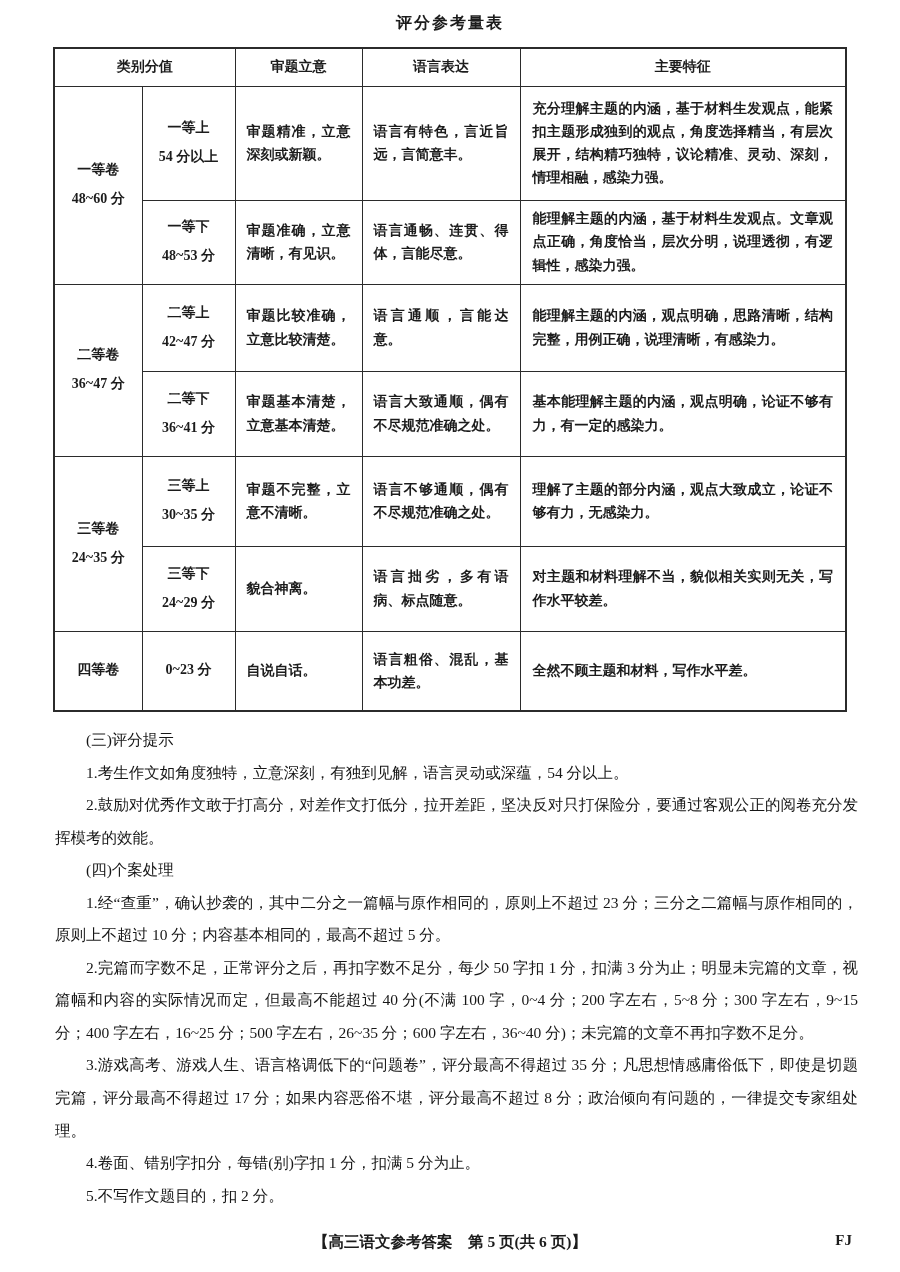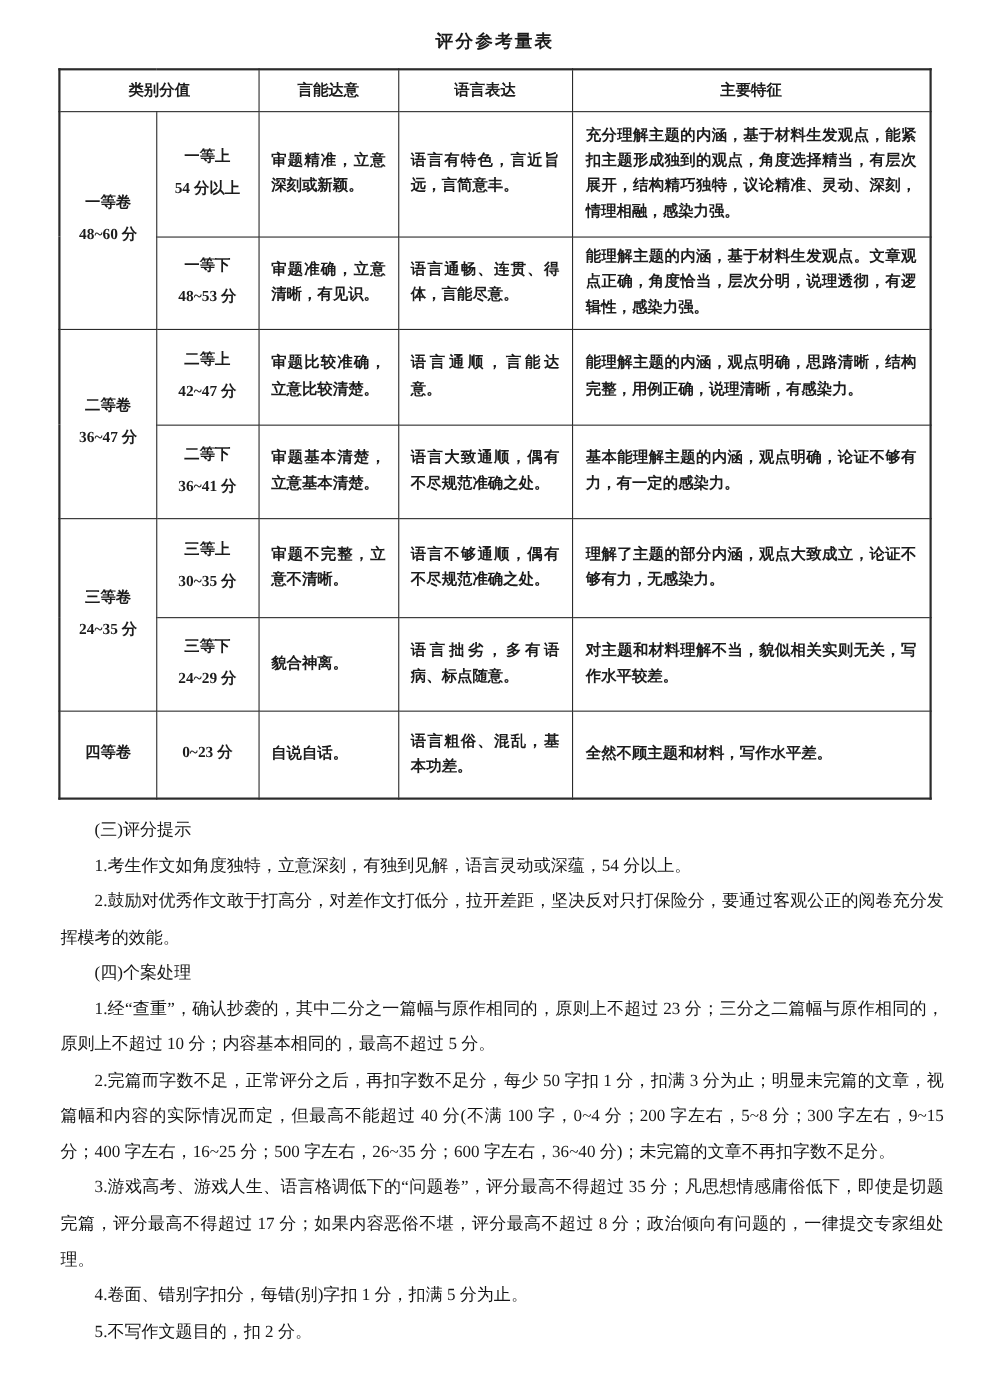--- a/index.html
+++ b/index.html
@@ -3,21 +3,21 @@
 <meta charset="utf-8">
 <style>
   html,body { margin:0; padding:0; background:#e8e8e8; }
   .page {
     width:900px; height:1272px; background:#ffffff; position:relative;
     font-family:"Liberation Serif","DejaVu Serif",serif; color:#1c1c1c;
     box-sizing:border-box; overflow:hidden;
   }
   .title {
     text-align:center; font-weight:bold; font-size:16px;
-    padding-top:28px; letter-spacing:2px;
+    padding-top:13px; letter-spacing:2px;
   }
   table.rubric {
     border-collapse:collapse; table-layout:fixed;
     width:792px; margin:13px auto 0 auto;
     border:2px solid #2b2b2b;
   }
   table.rubric td {
     border:1.5px solid #2b2b2b; vertical-align:middle;
     font-size:14px; font-weight:bold; box-sizing:border-box;
   }
@@ -53,21 +53,21 @@
     <colgroup>
       <col style="width:88px">
         <col style="width:93px">
         <col style="width:127px">
         <col style="width:158px">
         <col style="width:326px">
     </colgroup>
     <tbody>
       <tr style="height:38px">
         <td class="hdr" colspan="2">类别分值</td>
-        <td class="hdr">言能达意</td>
+        <td class="hdr">审题立意</td>
         <td class="hdr">语言表达</td>
         <td class="hdr">主要特征</td>
       </tr>
 
       <tr style="height:114px">
         <td class="c" rowspan="2">
           <div>一等卷</div>
           <div>48~60 分</div>
         </td>
         <td class="c">
@@ -152,14 +152,18 @@
     <p>1.考生作文如角度独特，立意深刻，有独到见解，语言灵动或深蕴，54 分以上。</p>
     <p>2.鼓励对优秀作文敢于打高分，对差作文打低分，拉开差距，坚决反对只打保险分，要通过客观公正的阅卷充分发挥模考的效能。</p>
     <p>(四)个案处理</p>
     <p>1.经“查重”，确认抄袭的，其中二分之一篇幅与原作相同的，原则上不超过 23 分；三分之二篇幅与原作相同的，原则上不超过 10 分；内容基本相同的，最高不超过 5 分。</p>
     <p>2.完篇而字数不足，正常评分之后，再扣字数不足分，每少 50 字扣 1 分，扣满 3 分为止；明显未完篇的文章，视篇幅和内容的实际情况而定，但最高不能超过 40 分(不满 100 字，0~4 分；200 字左右，5~8 分；300 字左右，9~15 分；400 字左右，16~25 分；500 字左右，26~35 分；600 字左右，36~40 分)；未完篇的文章不再扣字数不足分。</p>
     <p>3.游戏高考、游戏人生、语言格调低下的“问题卷”，评分最高不得超过 35 分；凡思想情感庸俗低下，即使是切题完篇，评分最高不得超过 17 分；如果内容恶俗不堪，评分最高不超过 8 分；政治倾向有问题的，一律提交专家组处理。</p>
     <p>4.卷面、错别字扣分，每错(别)字扣 1 分，扣满 5 分为止。</p>
     <p>5.不写作文题目的，扣 2 分。</p>
   </div>
 
+  <div class="footer">
+    <span class="footer-center">【高三语文参考答案　第 5 页(共 6 页)】</span>
+    <span class="footer-right">FJ</span>
+  </div>
 
 </div>
 
 </body></html>

